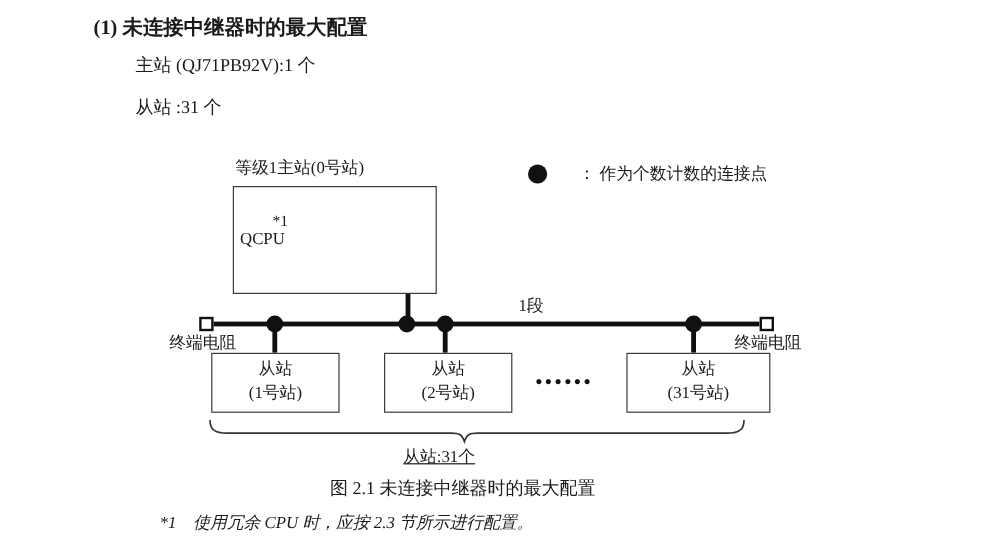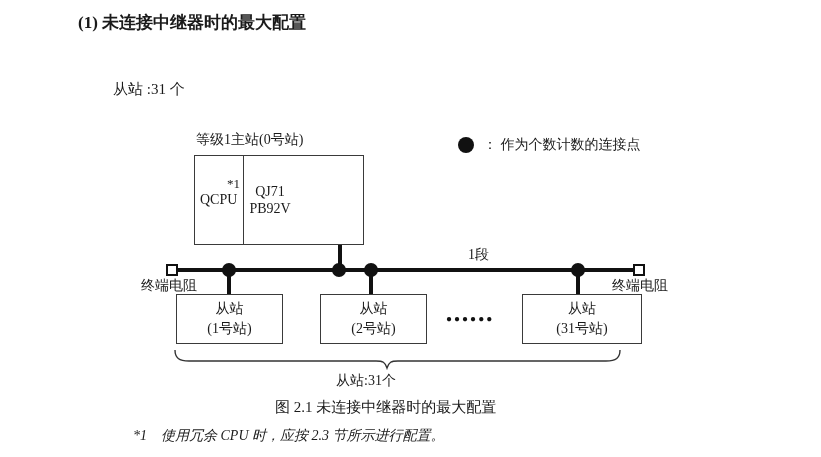--- a/index.html
+++ b/index.html
@@ -42,44 +42,41 @@
   .caption  { font-weight:normal; font-size:15px; white-space:nowrap; }
   .footnote { font-size:14px; white-space:nowrap;font-style:italic; }
   .footnote .marker { margin-right:14px; }
 </style>
 </head>
 <body>
 
 <div class="page">
 
   <div class="abs heading" style="left:78px; top:11px;">(1) 未连接中继器时的最大配置</div>
+  <div class="abs subline" style="left:113px; top:45px;">主站 (QJ71PB92V):1 个</div>
   <div class="abs subline" style="left:113px; top:80px;">从站 :31 个</div>
 
-  <div class="abs legend" style="left:458px; top:136px;">
+  <div class="abs legend" style="left:440px; top:136px;gap:17px;">
     <span class="legend-dot"></span>
     <span class="legend-text">： 作为个数计数的连接点</span>
   </div>
 
   <div class="abs lbl" style="left:196px; top:131px;">等级1主站(0号站)</div>
 
   <div class="abs box master" style="left:194px; top:155px; width:170px; height:90px;">
     <div class="cell cell-cpu">
       <span>QCPU</span>
       <span class="cpu-note">*1</span>
     </div>
-    <div class="cell cell-mod">
-      <span>QJ71</span>
-      <span>PB92V</span>
-    </div>
   </div>
 
   <div class="abs vline" style="left:338px; top:245px; height:25px;"></div>
 
   <div class="abs hline" style="left:177px; top:268px; width:456px;"></div>
-  <div class="abs lbl" style="left:468px; top:246px;">1段</div>
+  <div class="abs lbl" style="left:432px; top:246px;">1段</div>
 
   <div class="abs tsq" style="left:166px; top:264px;"></div>
   <div class="abs lbl" style="left:141px; top:277px;">终端电阻</div>
   <div class="abs tsq" style="left:633px; top:264px;"></div>
   <div class="abs lbl" style="left:612px; top:277px;">终端电阻</div>
 
   <div class="abs cdot" style="left:222px; top:263px;"></div>
   <div class="abs cdot" style="left:332px; top:263px;"></div>
   <div class="abs cdot" style="left:364px; top:263px;"></div>
   <div class="abs cdot" style="left:571px; top:263px;"></div>
@@ -99,21 +96,21 @@
   <div class="abs box slave" style="left:522px; top:294px; width:120px; height:50px;">
     <span>从站</span>
     <span>(31号站)</span>
   </div>
 
   <div class="abs ellipsis" style="left:446px; top:311px;">●●●●●●</div>
 
   <svg class="abs" style="left:170px; top:347px;" width="460" height="26" viewBox="0 0 460 26">
     <path d="M 5 3 C 5 11 9 14 19 14 L 206 14 C 213 14 215 15 217 21 C 219 15 221 14 228 14 L 436 14 C 446 14 450 11 450 3" fill="none" stroke="#333" stroke-width="1.4"></path>
   </svg>
-  <div class="abs lbl" style="left:336px; top:372px;">从站:31个</div>
+  <div class="abs lbl" style="left:336px; top:372px;text-decoration:underline;">从站:31个</div>
 
   <div class="abs caption" style="left:275px; top:398px;">图 2.1 未连接中继器时的最大配置</div>
 
   <div class="abs footnote" style="left:133px; top:427px;">
     <span class="marker">*1</span><span>使用冗余 CPU 时，应按 2.3 节所示进行配置。</span>
   </div>
 
 </div>
 
 </body></html>

